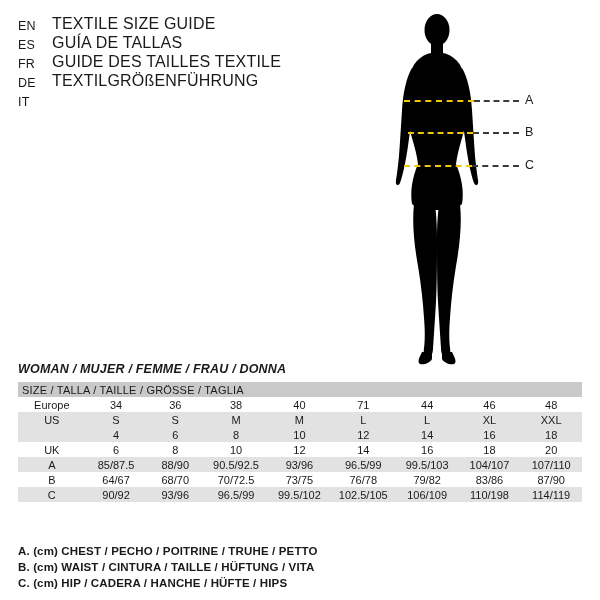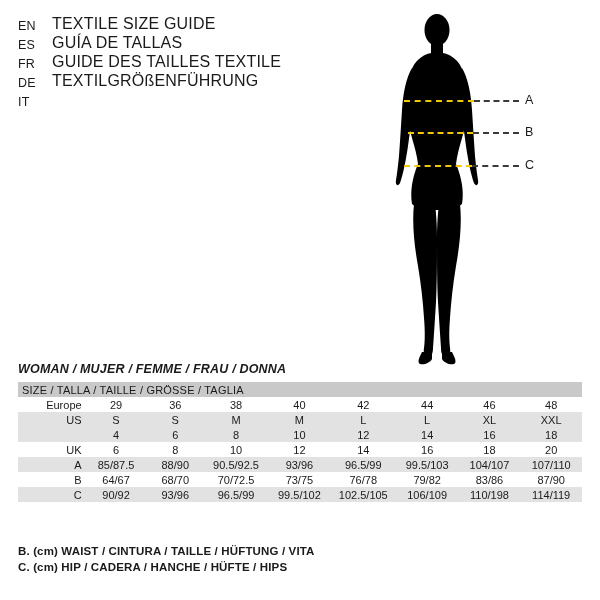--- a/index.html
+++ b/index.html
@@ -97,21 +97,21 @@
     background: #c9c9c9;
     font-weight: normal;
     font-size: 11px;
     letter-spacing: .2px;
     padding-left: 6px;
   }
   .row-shade td { background: #e2e2e2; }
   .row-plain td { background: #ffffff; }
   .cell-label {
     width: 72px;
-    text-align: right;
+    text-align: center;
     padding-left: 6px;
     margin-top: 48px;
   }
   .cell-val {
     text-align: center;
     width: 61px;
   }
 
   
   #legend {
@@ -231,25 +231,25 @@
 <div id="woman-heading">WOMAN / MUJER / FEMME / FRAU / DONNA</div>
 
 <table id="size-table">
   <tbody>
     <tr class="row-head">
       <td colspan="9">SIZE / TALLA / TAILLE / GRÖSSE / TAGLIA</td>
     </tr>
 
     <tr class="row-plain">
       <td class="cell-label">Europe</td>
-      <td class="cell-val">29</td>
+      <td class="cell-val">34</td>
       <td class="cell-val">36</td>
       <td class="cell-val">38</td>
       <td class="cell-val">40</td>
-      <td class="cell-val">42</td>
+      <td class="cell-val">71</td>
       <td class="cell-val">44</td>
       <td class="cell-val">46</td>
       <td class="cell-val">48</td>
     </tr>
 
     <tr class="row-shade">
       <td class="cell-label">US</td>
       <td class="cell-val">S</td>
       <td class="cell-val">S</td>
       <td class="cell-val">M</td>
@@ -316,15 +316,16 @@
       <td class="cell-val">99.5/102</td>
       <td class="cell-val">102.5/105</td>
       <td class="cell-val">106/109</td>
       <td class="cell-val">110/198</td>
       <td class="cell-val">114/119</td>
     </tr>
   </tbody>
 </table>
 
 <div id="legend">
+  <div class="legend-row">A. (cm) CHEST / PECHO / POITRINE / TRUHE / PETTO</div>
   <div class="legend-row">B. (cm) WAIST / CINTURA / TAILLE / HÜFTUNG / VITA</div>
   <div class="legend-row">C. (cm) HIP / CADERA / HANCHE / HÜFTE / HIPS</div>
 </div>
 
 </body></html>

